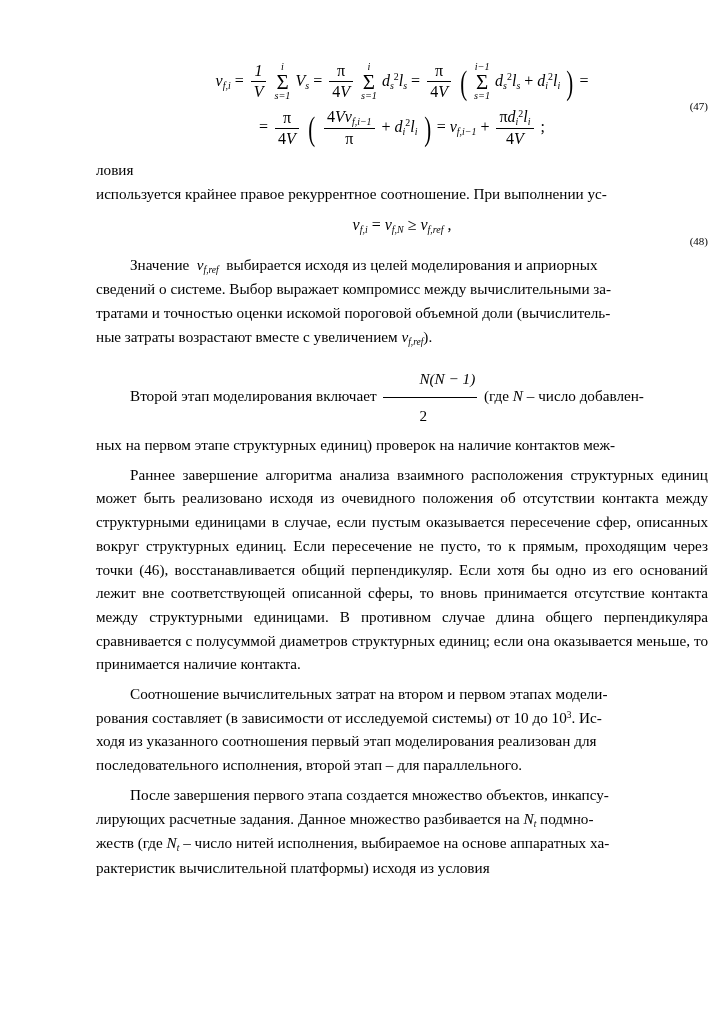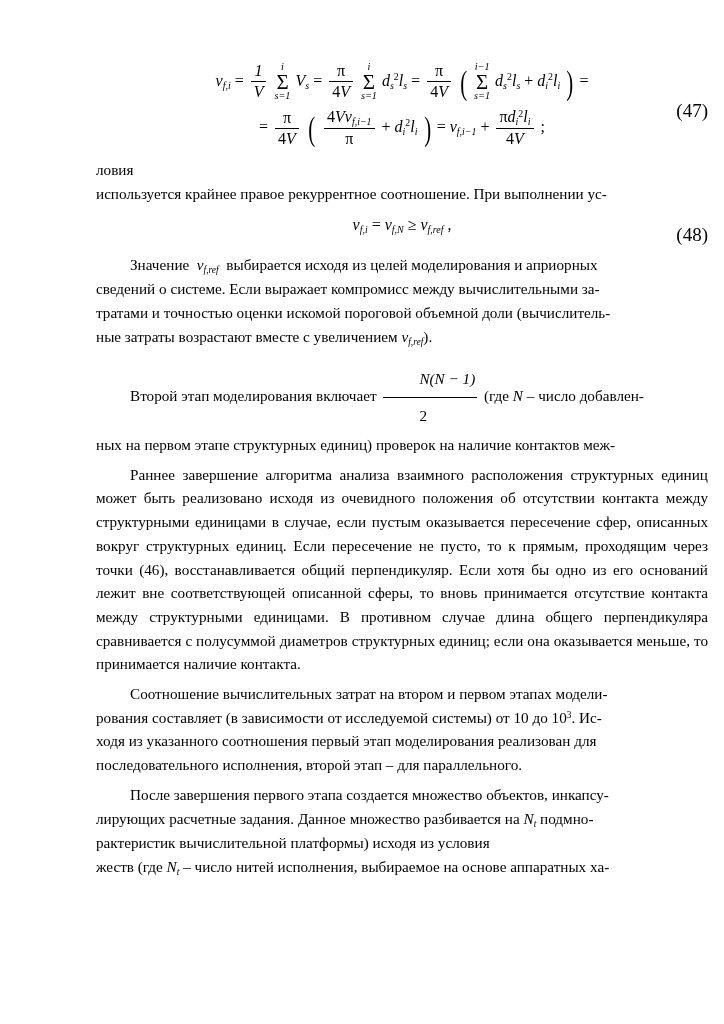--- a/index.html
+++ b/index.html
@@ -36,21 +36,21 @@
     text-indent: 0;
   }
   .eqblock {
     position: relative;
     margin: 0;
     text-align: center;
   }
   .eqnum {
     position: absolute;
     right: 0;
-    font-size: 19px;
+    font-size: 11px;
   }
   .mathline {
     display: inline-block;
     font-family: "Liberation Serif", serif;
     font-size: 16px;
     white-space: nowrap;
   }
   .mi { font-style: italic; }
   .sub {
     font-size: 0.62em;
@@ -174,35 +174,35 @@
     <p class="noindent">ловия</p>
     <p class="noindent">используется крайнее правое рекуррентное соотношение. При выполнении ус-</p>
   </div>
 
   <div class="spacer-10"></div>
 
   <div class="eqblock">
     <div class="mathline">
       <span class="mi">v</span><span class="sub">f,i</span> = <span class="mi">v</span><span class="sub">f,N</span> ≥ <span class="mi">v</span><span class="sub">f,ref</span> ,
     </div>
-    <div class="eqnum" style="top: 8px;">(48)</div>
+    <div class="eqnum" style="top: 19px;">(48)</div>
   </div>
 
   <div class="spacer-6"></div>
 
 
   <div class="spacer-12"></div>
 
   <div class="body-text">
     <p class="noindent" style="text-indent:34px;">
       <span>Значение</span>&nbsp;
       <span class="mi">v</span><span class="sub">f,ref</span>&nbsp;
       <span>выбирается исходя из целей моделирования и априорных</span>
     </p>
-    <p class="noindent">сведений о системе. Если выражает компромисс между вычислительными за-</p>
+    <p class="noindent">сведений о системе. Выбор выражает компромисс между вычислительными за-</p>
     <p class="noindent">тратами и точностью оценки искомой пороговой объемной доли (вычислитель-</p>
     <p class="noindent">
       <span>ные затраты возрастают вместе с увеличением</span>
       <span class="mi">v</span><span class="sub">f,ref</span><span>).</span>
     </p>
   </div>
 
   <div class="spacer-14"></div>
 
   <div class="body-text">
@@ -238,21 +238,21 @@
 
   <div class="spacer-6"></div>
 
   <div class="body-text">
     <p class="noindent" style="text-indent:34px;">После завершения первого этапа создается множество объектов, инкапсу-</p>
     <p class="noindent">
       <span>лирующих расчетные задания. Данное множество разбивается на</span>
       <span class="mi">N</span><span class="sub">t</span>
       <span>подмно-</span>
     </p>
-    <p class="noindent">рактеристик вычислительной платформы) исходя из условия</p>
     <p class="noindent">
       <span>жеств (где</span>
       <span class="mi">N</span><span class="sub">t</span>
       <span>– число нитей исполнения, выбираемое на основе аппаратных ха-</span>
     </p>
+    <p class="noindent">рактеристик вычислительной платформы) исходя из условия</p>
   </div>
 
 </div>
 
 </body></html>

